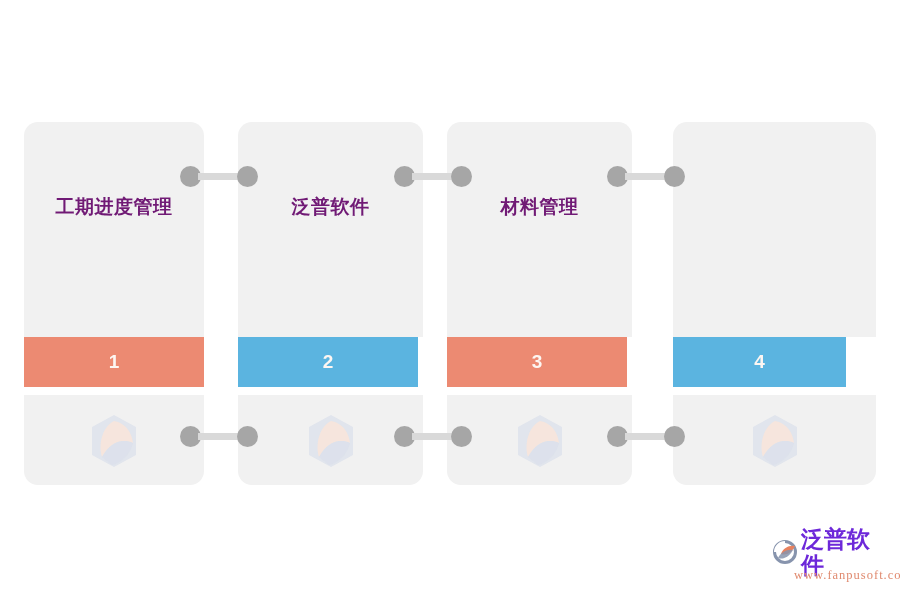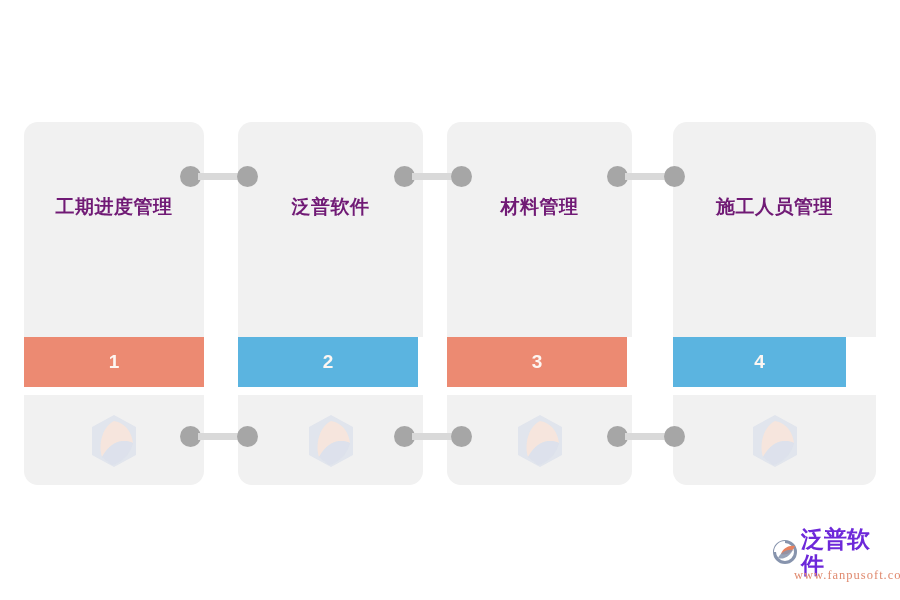--- a/index.html
+++ b/index.html
@@ -197,21 +197,20 @@
           <path d="M26 2 L48 14 L48 42 L26 54 L4 42 L4 14 Z" fill="#c6d0e6" opacity="0.75"></path>
           <path d="M26 8 C38 10 44 20 45 30 C33 25 22 30 14 44 C10 32 14 14 26 8 Z" fill="#ffd9c4" opacity="0.9"></path>
           <path d="M14 44 C22 30 33 25 45 30 C42 42 33 50 24 52 Z" fill="#c6d0e6" opacity="0.9"></path>
         </svg>
       </span>
     </div>
   </div>
 
   <div class="column" id="col-3" style="left: 673px; width: 203px;">
     <div class="card-top"></div>
-    <div class="card-title">施工人员管理</div>
     <div class="num-bar" id="bar-3" style="background: rgb(91, 180, 224); width: 173px;">
       <span>4</span>
     </div>
     <div class="card-bottom">
       <span class="watermark">
         <svg viewBox="0 0 52 56" width="52" height="56" xmlns="http://www.w3.org/2000/svg">
           <path d="M26 2 L48 14 L48 42 L26 54 L4 42 L4 14 Z" fill="#c6d0e6" opacity="0.75"></path>
           <path d="M26 8 C38 10 44 20 45 30 C33 25 22 30 14 44 C10 32 14 14 26 8 Z" fill="#ffd9c4" opacity="0.9"></path>
           <path d="M14 44 C22 30 33 25 45 30 C42 42 33 50 24 52 Z" fill="#c6d0e6" opacity="0.9"></path>
         </svg>

